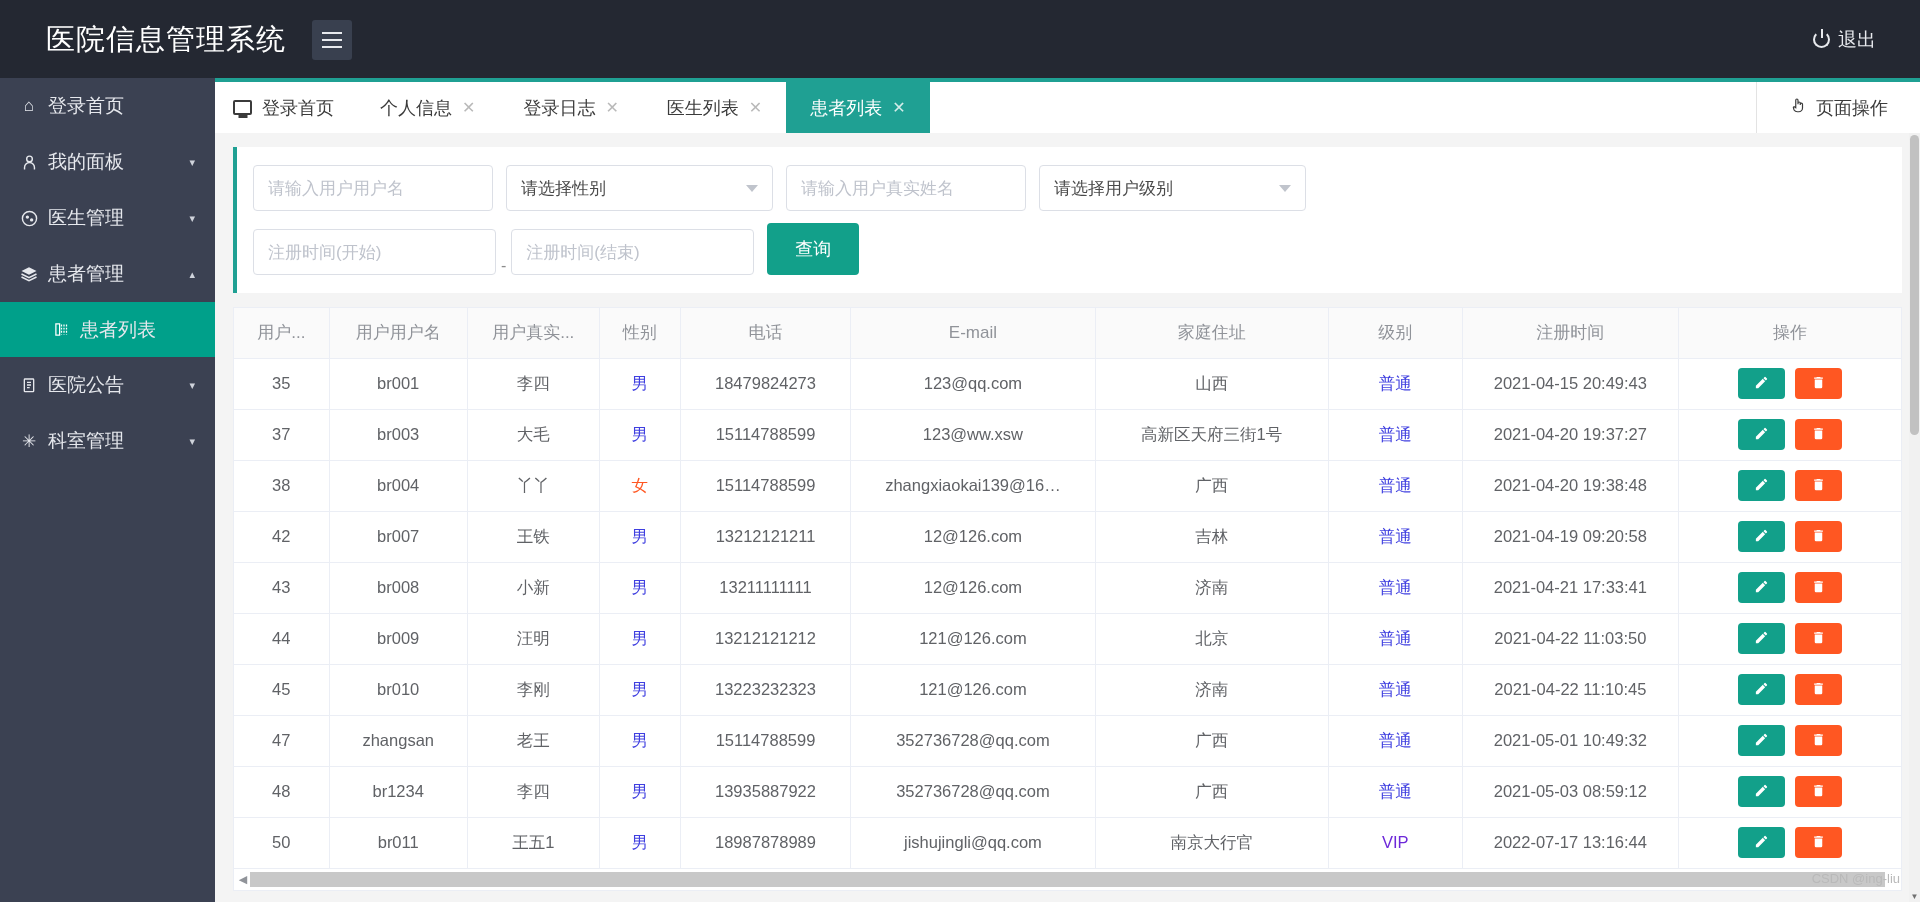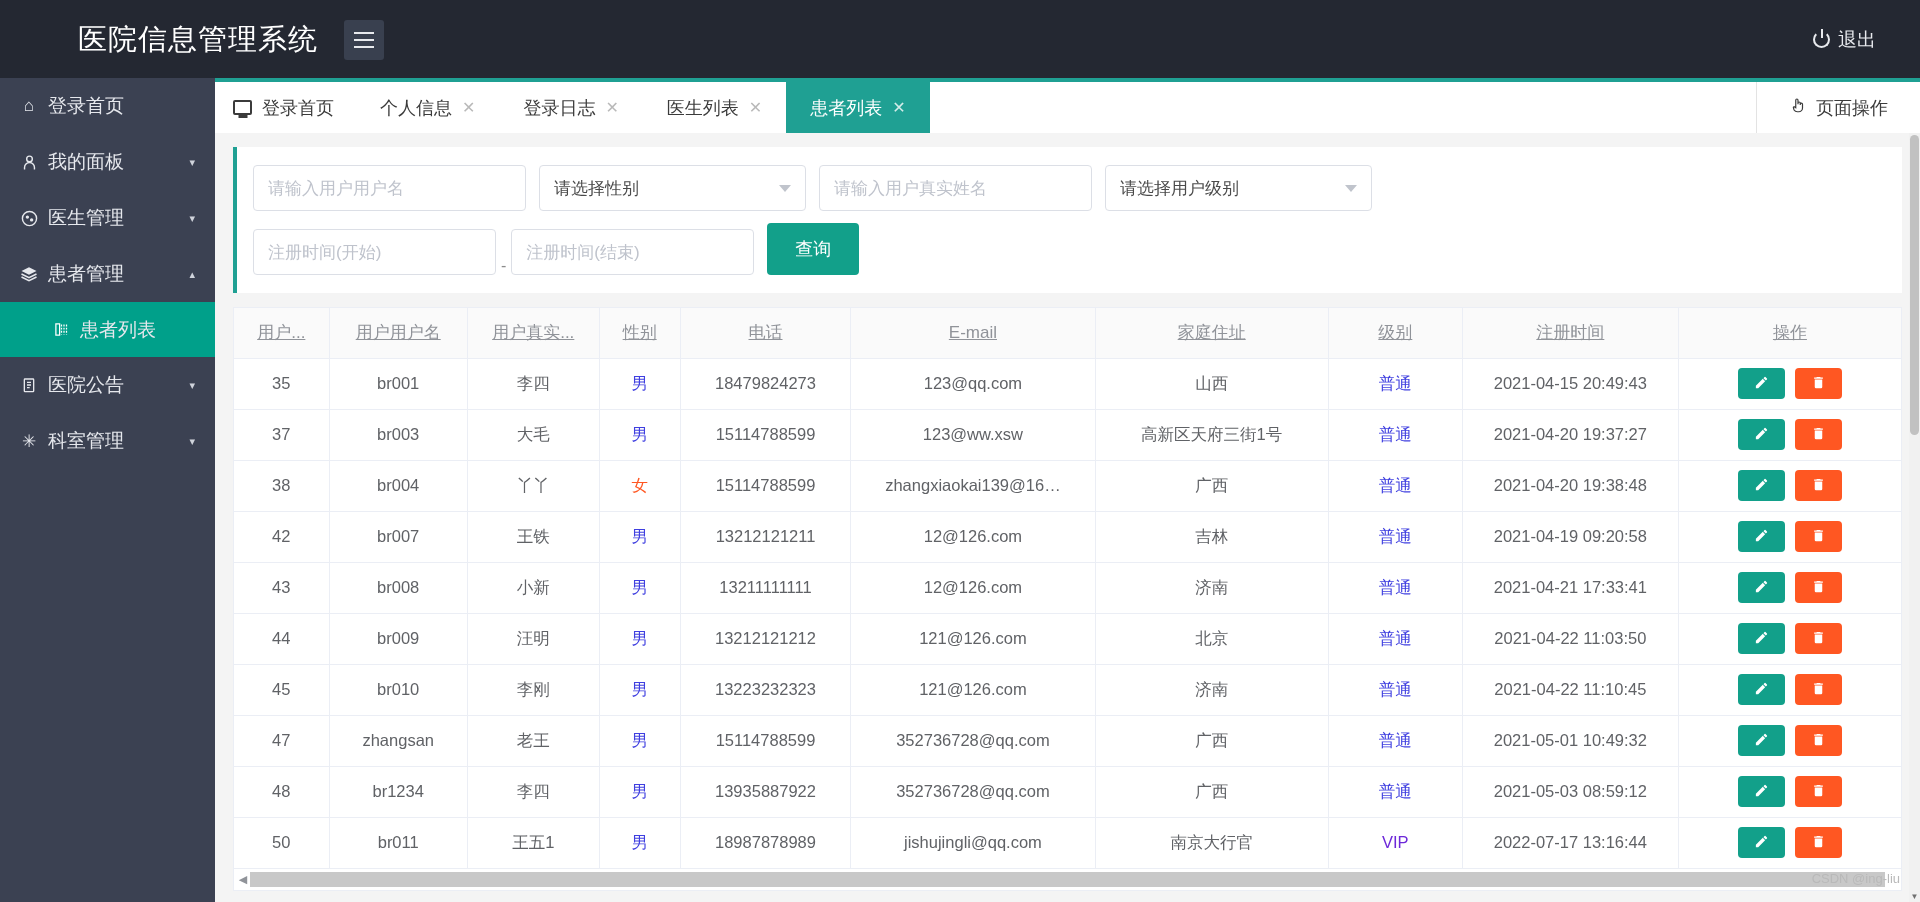--- a/index.html
+++ b/index.html
@@ -7,21 +7,21 @@
     width: 1920px; height: 902px;
     overflow: hidden;
     font-family: "Liberation Sans", "DejaVu Sans", sans-serif;
     background: #fff;
   }
   
   .topbar {
     position: absolute; top: 0; left: 0;
     width: 1920px; height: 79px;
     background: #242832;
-    display: flex; align-items: center; padding-left: 32px;
+    display: flex; align-items: center;
   }
   .brand {
     color: #fff; font-size: 29px; letter-spacing: 1px;
     margin-left: 46px; white-space: nowrap;
   }
   .hamburger {
     margin-left: 26px;
     width: 40px; height: 40px;
     background: #39404f;
     border-radius: 3px;
@@ -111,21 +111,21 @@
     padding: 18px 20px 18px 16px;
   }
   .form-row { display: flex; align-items: center; gap: 0; margin-bottom: 12px; }
   .form-row:last-child { margin-bottom: 0; align-items: flex-end; }
   .fld {
     height: 46px; background: #fff; border: 1px solid #dcdfe6;
     border-radius: 4px; display: flex; align-items: center;
     padding: 0 14px; font-size: 17px; color: #bfc3cc;
     margin-right: 13px; position: relative;
   }
-  .fld.w238 { width: 273px; }
+  .fld.w238 { width: 240px; }
   .fld.w243 { width: 243px; }
   .fld.sel { color: #4a4a4a; width: 267px; }
   .fld.sel .arrow {
     position: absolute; right: 14px;
     width: 0; height: 0; border-left: 6px solid transparent;
     border-right: 6px solid transparent; border-top: 7px solid #c0c4cc;
   }
   .dash { color: #8c8c8c; margin: 0 5px 0 -8px; font-size: 16px; }
   .btn-search {
     height: 52px; padding: 0 28px; background: #12a08a;
@@ -137,21 +137,20 @@
   .tablewrap {
     margin: 14px 18px 0 18px; background: #fff;
     border: 1px solid #ebeef5; border-bottom: none;
   }
   table { width: 100%; border-collapse: collapse; table-layout: fixed; }
   thead th {
     height: 50px; background: #fafafa; color: #909399;
     font-size: 17px; font-weight: normal;
     border-bottom: 1px solid #ebeef5;
     border-right: 1px solid #ebeef5;
-    text-decoration: underline;
   }
   thead th:last-child { border-right: none; }
   tbody td {
     height: 51px; text-align: center; font-size: 16.5px;
     color: #606266; border-bottom: 1px solid #ebeef5;
     border-right: 1px solid #ebeef5;
     overflow: hidden; text-overflow: ellipsis; white-space: nowrap;
   }
   tbody td:last-child { border-right: none; }
   .male { color: #3f3fe0; }

